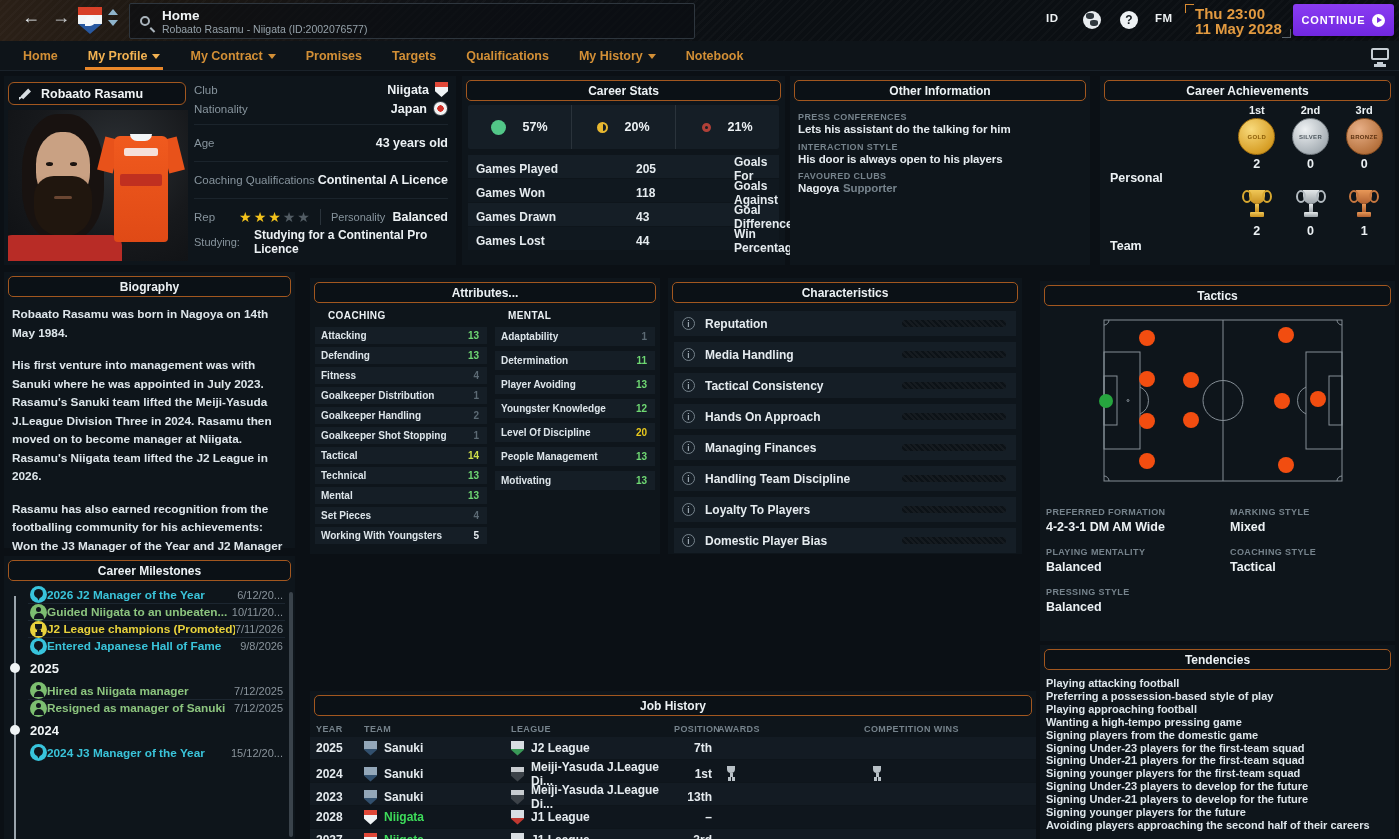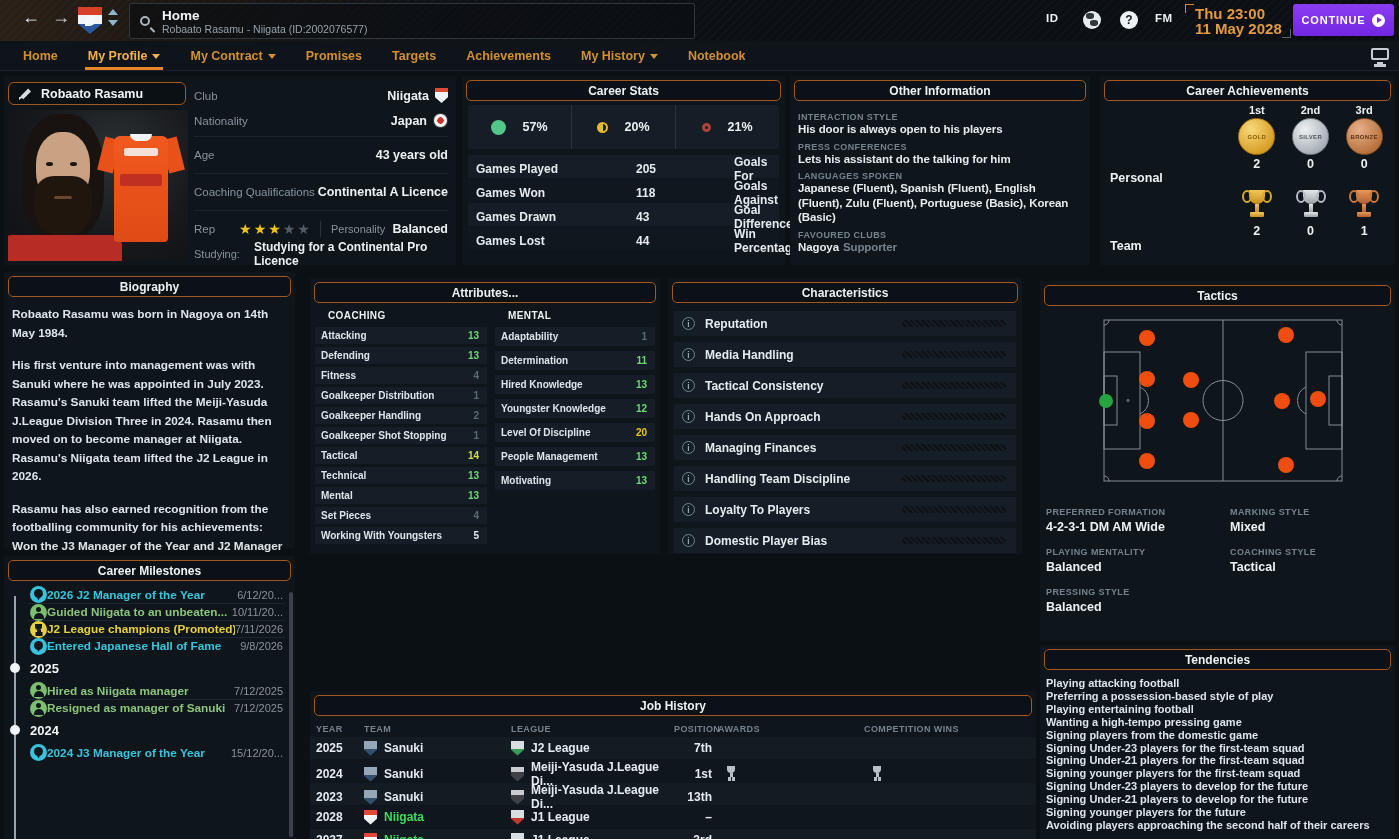--- a/index.html
+++ b/index.html
@@ -64,21 +64,21 @@
   .ph-shirt{position:absolute;left:-6px;bottom:-4px;width:120px;height:30px;background:#b82c26;border-radius:10px 10px 0 0;}
   .kit{position:absolute;left:94px;top:20px;width:78px;height:116px;}
   .kit-body{position:absolute;left:12px;top:6px;width:54px;height:106px;background:linear-gradient(180deg,#f05a1e,#e04a16);border-radius:6px 6px 4px 4px;}
   .kit-sleeve{position:absolute;top:8px;width:16px;height:34px;background:#e8521a;}
   .kit-sleeve.l{left:-1px;transform:rotate(14deg);}
   .kit-sleeve.r{right:-1px;transform:rotate(-14deg);}
   .kit-collar{position:absolute;left:28px;top:4px;width:22px;height:7px;background:#f2f5f7;border-radius:0 0 8px 8px;}
   .kit-mark{position:absolute;left:18px;top:44px;width:42px;height:12px;background:#c03020;border-radius:2px;}
   .kit-spon{position:absolute;left:22px;top:18px;width:34px;height:8px;background:#f6f8fa;border-radius:2px;opacity:.85;}
   .pf-rows{position:absolute;left:190px;top:4px;right:8px;}
-  .pf-row{display:flex;align-items:center;height:19px;margin-top:6px;}
+  .pf-row{display:flex;align-items:center;height:19px;}
   .pf-row .lbl{font-size:11.5px;color:#87949d;}
   .pf-row .val{margin-left:auto;font-size:12.5px;font-weight:bold;color:#ecf1f4;display:flex;align-items:center;gap:6px;}
   .pf-div{border-top:1px solid #1b242c;margin:6px 0;}
   .pf-row.tall{height:24px;}
   .shield{width:13px;height:15px;clip-path:polygon(0 0,100% 0,100% 62%,50% 100%,0 62%);flex:0 0 13px;}
   .badge-niigata{background:linear-gradient(180deg,#e04838 0 30%,#f0f4f6 30%);}
   .badge-sanuki{background:linear-gradient(180deg,#93a7b9 0 55%,#32506e 55%);}
   .lb-j2{background:linear-gradient(180deg,#d8dee2 0 55%,#3a9a58 55%);}
   .lb-j3{background:linear-gradient(180deg,#c8ccd0 0 35%,#3c4248 35%);}
   .lb-j1{background:linear-gradient(180deg,#d8dee2 0 55%,#c03830 55%);}
@@ -289,21 +289,21 @@
           <span>Promises</span>
 
         </div>
 
         <div class="tab">
           <span>Targets</span>
 
         </div>
 
         <div class="tab">
-          <span>Achievements</span>
+          <span>Qualifications</span>
 
         </div>
 
         <div class="tab">
           <span>My History</span>
           <span class="caret yes" style=""></span>
         </div>
 
         <div class="tab">
           <span>Notebook</span>
@@ -432,33 +432,29 @@
           <span class="sv">57%</span>
         </div>
       </div>
   </div>
 
   <div class="panel p-other">
     <div class="ptitle">Other Information</div>
     <div class="oi-wrap">
 
         <div>
+          <div class="oi-label">PRESS CONFERENCES</div>
+          <div class="oi-text"><span>Lets his assistant do the talking for him</span><span class="dim2"></span></div>
+        </div>
+
+        <div>
           <div class="oi-label">INTERACTION STYLE</div>
           <div class="oi-text"><span>His door is always open to his players</span><span class="dim2"></span></div>
         </div>
 
-        <div>
-          <div class="oi-label">PRESS CONFERENCES</div>
-          <div class="oi-text"><span>Lets his assistant do the talking for him</span><span class="dim2"></span></div>
-        </div>
-
-        <div>
-          <div class="oi-label">LANGUAGES SPOKEN</div>
-          <div class="oi-text"><span>Japanese (Fluent), Spanish (Fluent), English (Fluent), Zulu (Fluent), Portuguese (Basic), Korean (Basic)</span><span class="dim2"></span></div>
-        </div>
 
         <div>
           <div class="oi-label">FAVOURED CLUBS</div>
           <div class="oi-text"><span>Nagoya</span><span class="dim2">Supporter</span></div>
         </div>
       </div>
   </div>
 
   <div class="panel p-achv">
     <div class="ptitle">Career Achievements</div>
@@ -604,21 +600,21 @@
             <span>Adaptability</span>
             <span class="av dim">1</span>
           </div>
 
           <div class="arow">
             <span>Determination</span>
             <span class="av green">11</span>
           </div>
 
           <div class="arow">
-            <span>Hired Knowledge</span>
+            <span>Player Avoiding</span>
             <span class="av green">13</span>
           </div>
 
           <div class="arow">
             <span>Youngster Knowledge</span>
             <span class="av green">12</span>
           </div>
 
           <div class="arow">
             <span>Level Of Discipline</span>
@@ -752,21 +748,21 @@
         </div>
     </div>
   </div>
 
   <div class="panel p-tend">
     <div class="ptitle">Tendencies</div>
     <div class="tend-list">
 
     <div>Playing attacking football</div>
         <div>Preferring a possession-based style of play</div>
-        <div>Playing entertaining football</div>
+        <div>Playing approaching football</div>
         <div>Wanting a high-tempo pressing game</div>
         <div>Signing players from the domestic game</div>
         <div>Signing Under-23 players for the first-team squad</div>
         <div>Signing Under-21 players for the first-team squad</div>
         <div>Signing younger players for the first-team squad</div>
         <div>Signing Under-23 players to develop for the future</div>
         <div>Signing Under-21 players to develop for the future</div>
         <div>Signing younger players for the future</div>
         <div>Avoiding players approaching the second half of their careers</div>
       </div>

